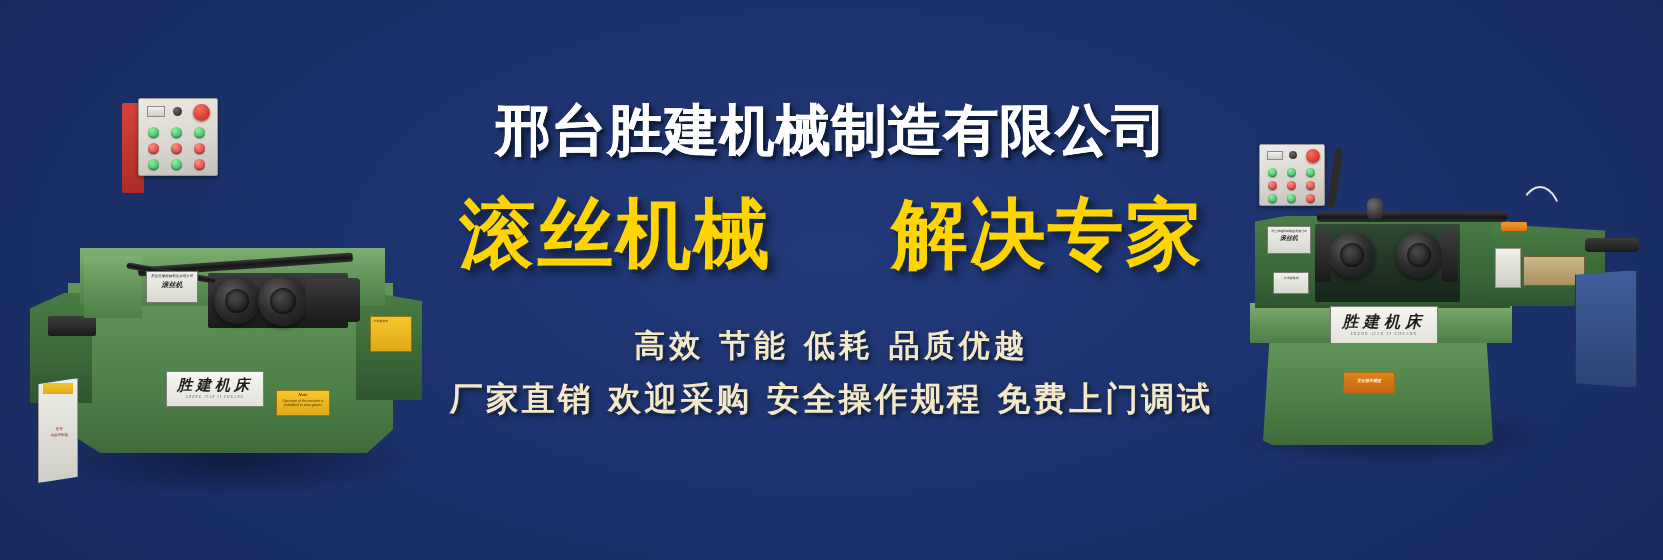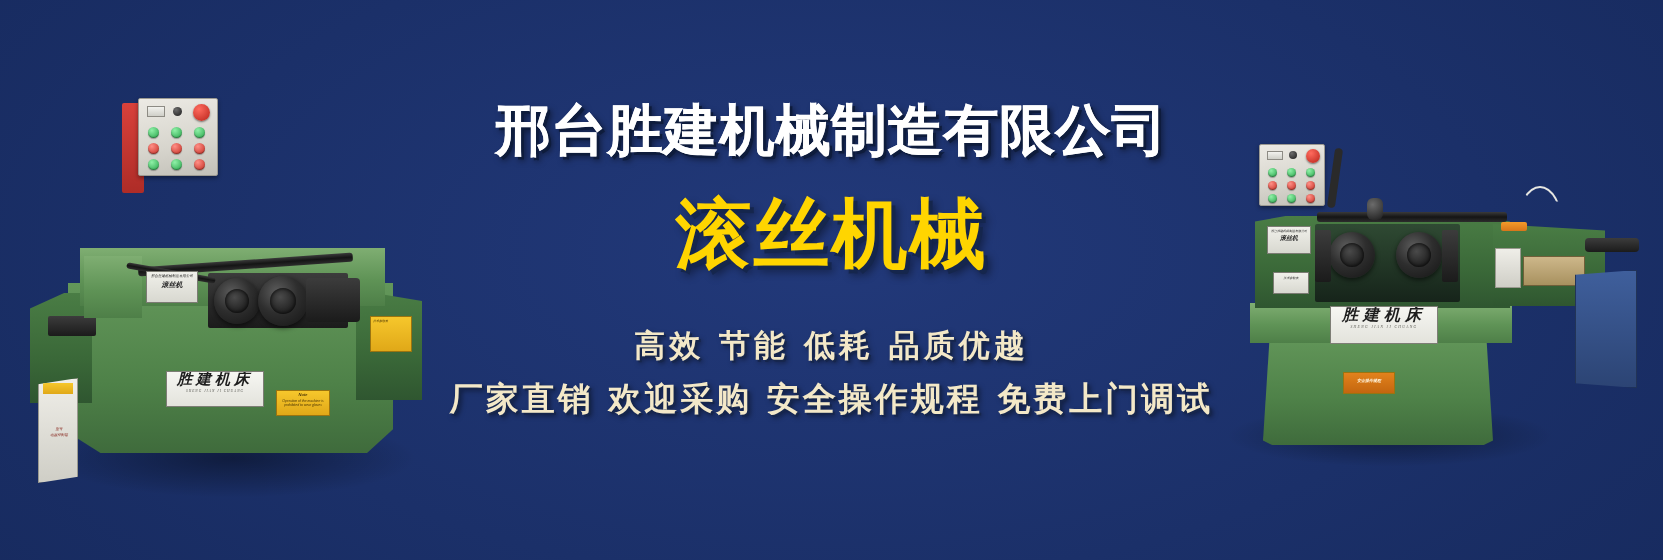--- a/index.html
+++ b/index.html
@@ -127,20 +127,21 @@
     background:radial-gradient(circle at 35% 30%,#6b6b6b,#1c1c1c);
   }
 
   .nameplate{
     position:absolute;
     background:linear-gradient(180deg,#f6f6f2 0%,#e3e3dc 100%);
     border:1px solid #7d7d75;
     display:flex;
     flex-direction:column;
     align-items:center;
+    justify-content:center;
     overflow:hidden;
   }
   .nameplate .np-cn{
     color:#1d1d1d;
     font-weight:700;
     line-height:1;
     font-family:"DejaVu Serif","Liberation Serif",serif;
   }
   .nameplate .np-py{
     color:#55554e;
@@ -372,20 +373,21 @@
       <div class="wp-t" style="font-size:4px; font-weight:700; color:#fff7e2; margin-top:4px;">安全操作规程</div>
     </div>
   </div>
 
   <div class="text-block">
 
     <div class="company-name">邢台胜建机械制造有限公司</div>
 
     <div class="headline">
       <span>滚丝机械</span>
+      <span>解决专家</span>
     </div>
 
     <div class="sub-line sub-line-1">高效  节能  低耗  品质优越</div>
 
     <div class="sub-line sub-line-2">厂家直销  欢迎采购  安全操作规程  免费上门调试</div>
   </div>
 
 </div>
 
 </body></html>

